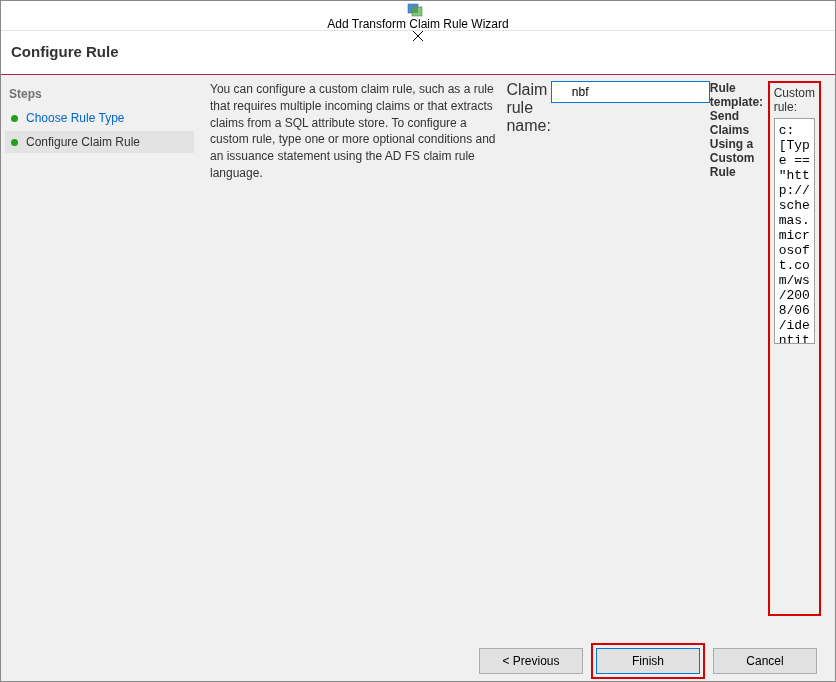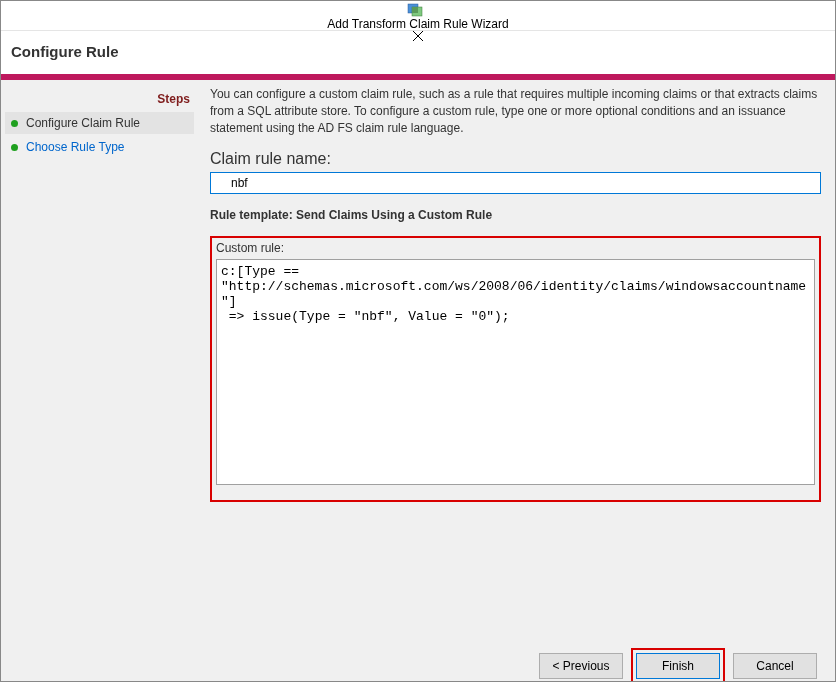--- a/index.html
+++ b/index.html
@@ -43,43 +43,42 @@
       height: 100%;
       display: flex;
       align-items: center;
       justify-content: center;
       font-size: 14px;
       cursor: pointer;
       color: #000;
     }
     .header-section {
       padding: 12px 10px 14px 10px;
-      border-bottom: 6px solid #be185d;
+      border-bottom: 1px solid #be185d;
     }
     .header-title {
       font-size: 15px;
       font-weight: bold;
       color: #333;
     }
     .content-area {
       display: flex;
       height: 561px;
       background: #f0f0f0;
     }
     .sidebar {
       width: 195px;
       background: #f0f0f0;
       padding: 8px 2px 8px 4px;
     }
     .sidebar-heading {
       font-size: 12px;
       font-weight: bold;
-      color: #7f1d1d;
+      color: #737373;
       padding: 4px 4px 6px 4px;
-      text-align: right;
     }
     .sidebar-item {
       display: flex;
       align-items: center;
       padding: 4px 6px;
       margin-bottom: 2px;
       cursor: pointer;
     }
     .sidebar-item.active {
       background: #e3e3e3;
@@ -97,21 +96,21 @@
       font-size: 12px;
     }
     .sidebar-item.current .sidebar-item-label {
       color: #333;
     }
     .main-panel {
       flex: 1;
       background: #f0f0f0;
       padding: 6px 14px 10px 14px;
       display: flex;
-      flex-direction: column;
+      flex-direction: row;
     }
     .intro-text {
       font-size: 12px;
       color: #333;
       line-height: 1.4;
       margin-bottom: 14px;
     }
     .field-label {
       font-size: 16px;
       color: #333;
@@ -159,21 +158,21 @@
     .bottom-bar {
       height: 50px;
       padding: 10px 18px 10px 10px;
       display: flex;
       justify-content: flex-end;
       align-items: center;
       gap: 8px;
       background: #f0f0f0;
     }
     .wiz-button {
-      width: 84px;
+      width: 104px;
       height: 26px;
       font-family: inherit;
       font-size: 12px;
       background: #e1e1e1;
       border: 1px solid #adadad;
       cursor: pointer;
       color: #000;
     }
     .finish-highlight {
       border: 2px solid #d80000;
@@ -204,27 +203,27 @@
   </span>
 </div>
 
 <div class="header-section">
   <div class="header-title">Configure Rule</div>
 </div>
 
 <div class="content-area">
   <div class="sidebar">
     <div class="sidebar-heading">Steps</div>
+    <div class="sidebar-item">
+      <span class="step-dot"></span>
+      <span class="sidebar-item-label">Choose Rule Type</span>
+    </div>
     <div class="sidebar-item active current">
       <span class="step-dot"></span>
       <span class="sidebar-item-label">Configure Claim Rule</span>
-    </div>
-    <div class="sidebar-item">
-      <span class="step-dot"></span>
-      <span class="sidebar-item-label">Choose Rule Type</span>
     </div>
   </div>
 
   <div class="main-panel">
     <div class="intro-text">You can configure a custom claim rule, such as a rule that requires multiple incoming claims or that extracts claims from a SQL attribute store. To configure a custom rule, type one or more optional conditions and an issuance statement using the AD FS claim rule language.</div>
 
     <div class="field-label">Claim rule name:</div>
     <input type="text" class="claim-name-input" value="nbf" style="">
 
     <div class="rule-template-text">Rule template: Send Claims Using a Custom Rule</div>

